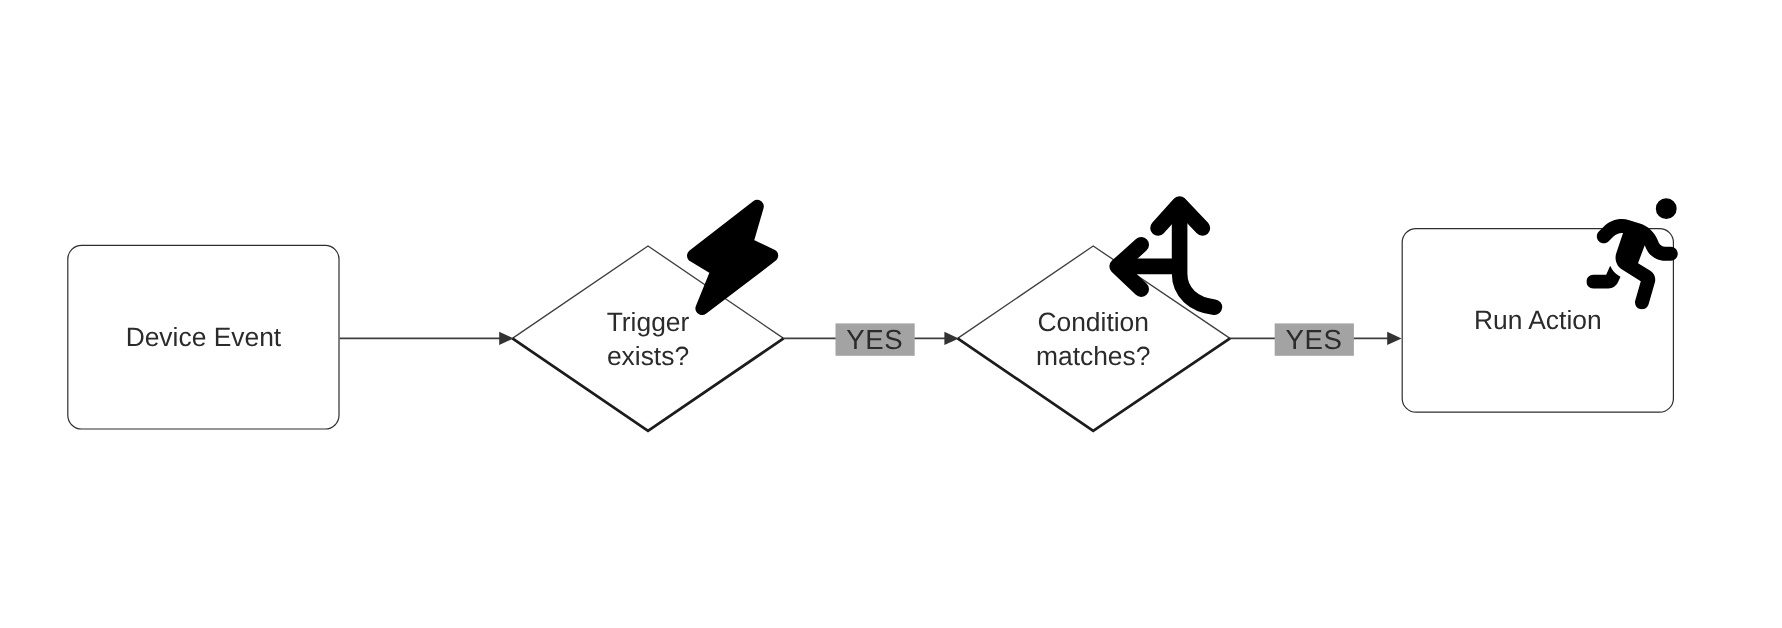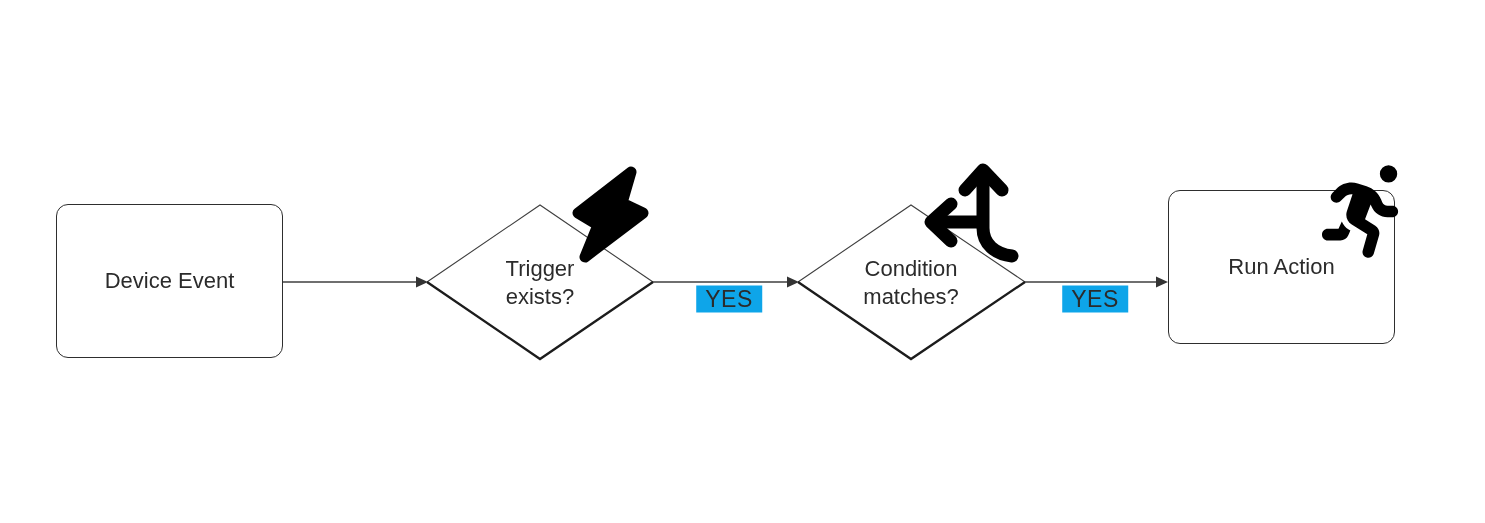--- a/index.html
+++ b/index.html
@@ -35,26 +35,25 @@
     line-height: 28px;
     white-space: pre-line;
   }
   .diamond-label {
     position: absolute;
     transform: translate(-50%, -50%);
   }
   .edge-label {
     position: absolute;
     transform: translate(-50%, -50%);
-    background: #0ea5e9;
+    background: #a3a3a3;
     padding: 0 9px;
     font-size: 23px;
     letter-spacing: 0.5px;
     color: #2b2b2b;
-    margin-top: 16px;
   }
   .icon {
     position: absolute;
   }
 </style>
 </head>
 <body>
 
 <div class="canvas">
 

